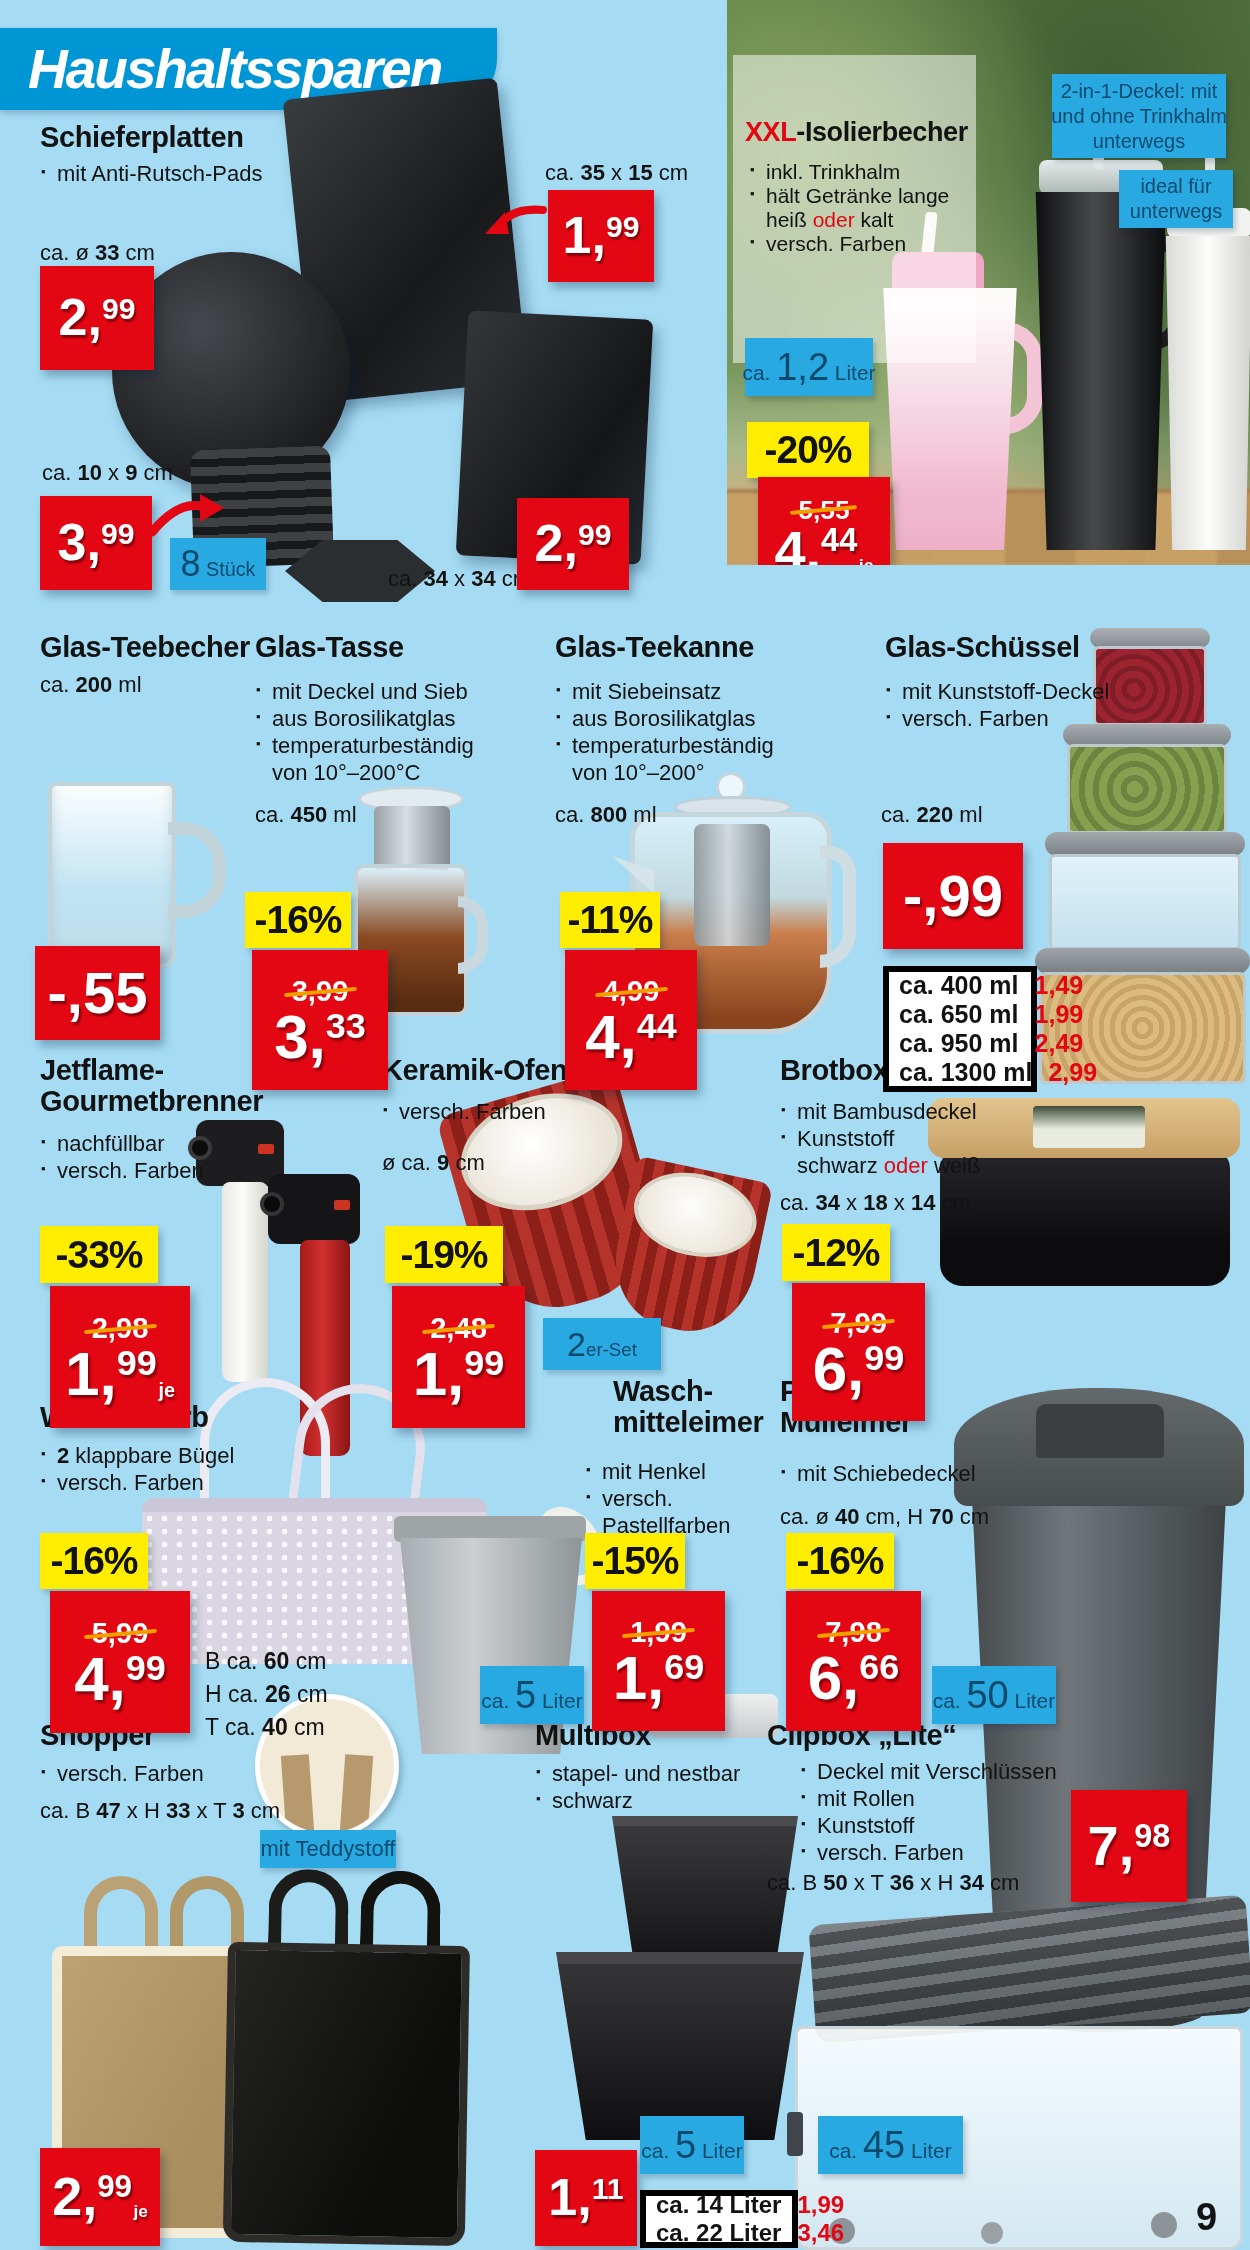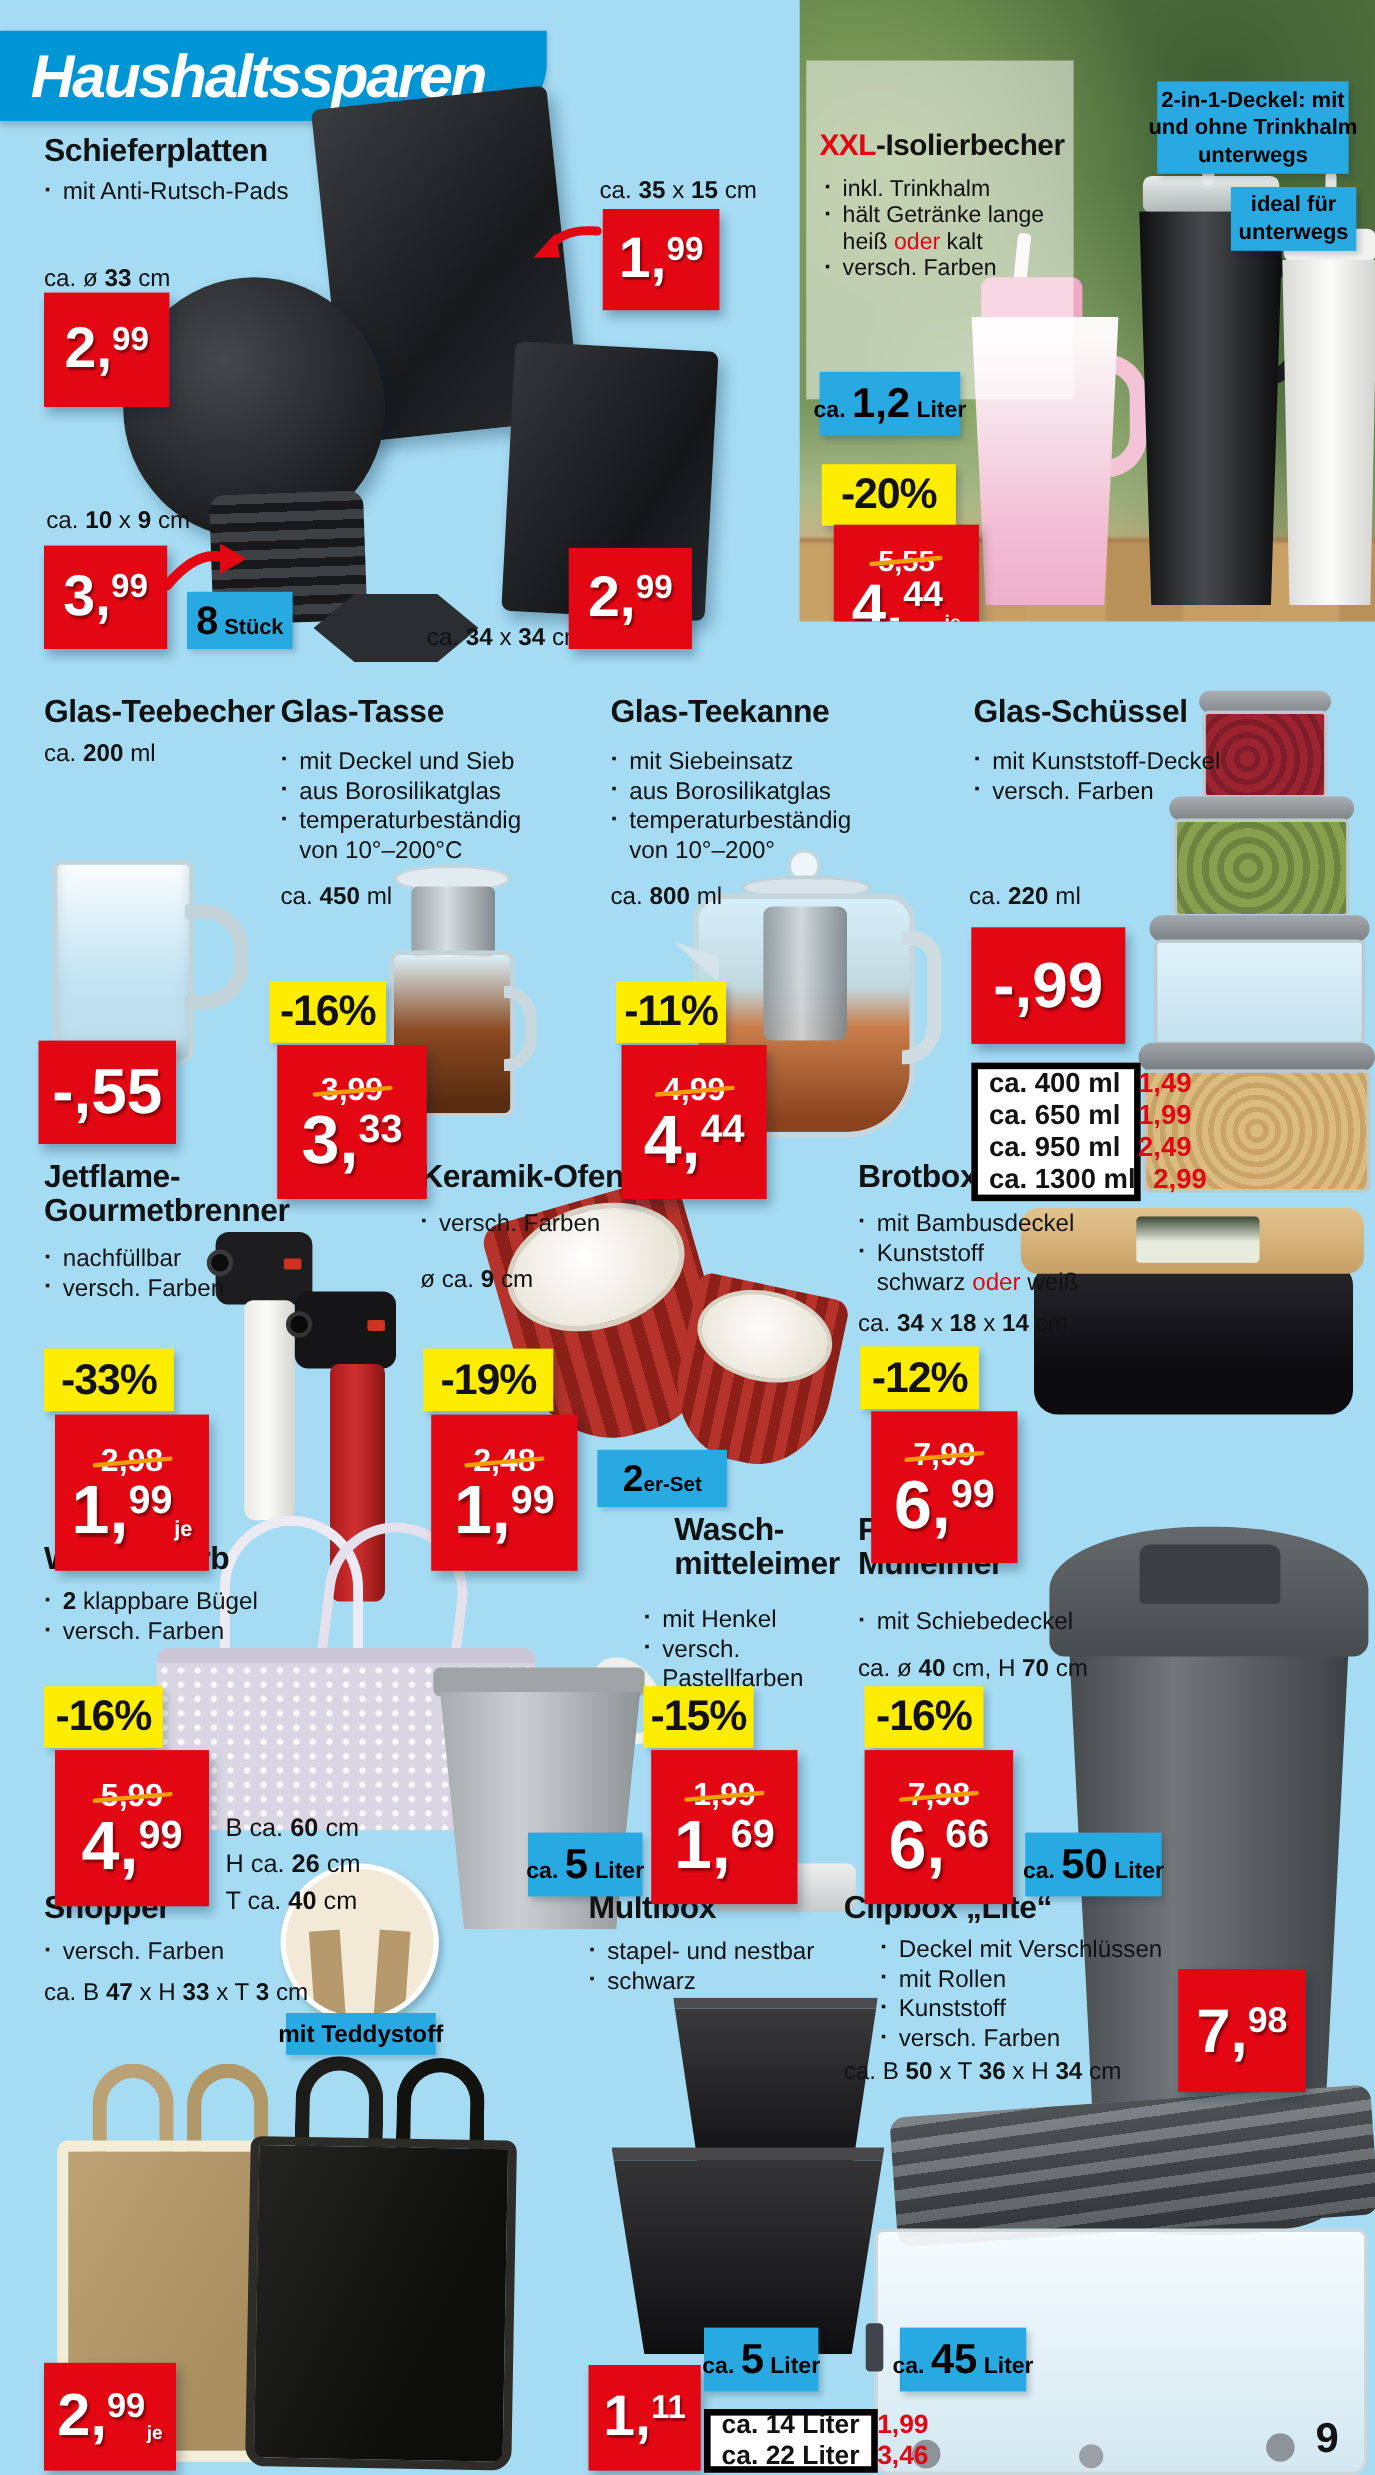--- a/index.html
+++ b/index.html
@@ -22,21 +22,21 @@
   .badge{position:absolute;background:#ffed00;color:#121212;font-weight:bold;font-size:39px;letter-spacing:-1px;display:flex;align-items:center;justify-content:center;box-shadow:4px 5px 6px rgba(0,30,60,.22);z-index:7}
   
   .pricebox{position:absolute;background:#e30613;color:#fff;display:flex;flex-direction:column;align-items:center;justify-content:center;font-size:62px;box-shadow:4px 6px 9px rgba(0,30,60,.3);z-index:8}
   .oldprice{position:relative;font-size:.47em;font-weight:bold;line-height:1.1}
   .oldprice::after{content:"";position:absolute;left:-8px;right:-8px;top:44%;height:.14em;background:#f59e00;transform:rotate(-5deg);border-radius:2px}
   .newprice{display:flex;align-items:flex-start;font-weight:bold;line-height:.92;text-shadow:.035em .05em .03em rgba(0,0,0,.4)}
   .pint{font-size:1em}
   .pcents{font-size:.58em;padding-top:.04em}
   .pje{font-size:.32em;align-self:flex-end;padding:0 0 .1em .08em;font-weight:bold}
   
-  .cyanbox{position:absolute;background:#29a9e1;color:#000000;font-weight:bold;display:flex;flex-direction:column;align-items:center;justify-content:center;text-align:center;box-shadow:3px 4px 5px rgba(0,30,60,.2);z-index:9;white-space:nowrap}
+  .cyanbox{position:absolute;background:#29a9e1;color:#0c4a6e;font-weight:normal;display:flex;flex-direction:column;align-items:center;justify-content:center;text-align:center;box-shadow:3px 4px 5px rgba(0,30,60,.2);z-index:9;white-space:nowrap}
   .cyanbox .rich{line-height:1}
   
   .listbox{position:absolute;background:#fff;border:6px solid #000000;display:flex;flex-direction:column;justify-content:center;padding:6px 10px;font-weight:bold;font-size:25px;line-height:1.17;z-index:9}
   .listrow{display:flex;justify-content:space-between;gap:16px;white-space:nowrap}
   .listrow .lprice{color:#e30613}
   
   .ph{position:absolute;z-index:1}
   .ph *{position:absolute}
   
   .photo{overflow:hidden;z-index:0}
@@ -512,19 +512,19 @@
     <li data-name="bullet-item">Kunststoff</li>
     <li data-name="bullet-item">versch. Farben</li>
   </ul>
   <div class="sizetext" data-name="clipbox-size" style="left:767px;top:1870px"><span class="rich"><span>ca. B </span><span style="font-weight: bold;">50</span><span> x T </span><span style="font-weight: bold;">36</span><span> x H </span><span style="font-weight: bold;">34</span><span> cm</span></span></div>
   <div class="pricebox" data-name="clipbox-price" style="left:1071px;top:1790px;width:116px;height:112px;font-size:56px">
     <div class="newprice" data-name="new-price">
         <span class="pint" data-name="price-euros">7,</span>
         <span class="pcents" data-name="price-cents">98</span>
       </div>
   </div>
-  <div class="cyanbox" data-name="clipbox-volume-badge" style="left:818px;top:2116px;width:115px;height:58px;font-size:38px">
+  <div class="cyanbox" data-name="clipbox-volume-badge" style="left:818px;top:2116px;width:145px;height:58px;font-size:38px">
       <span class="rich" data-name="volume-text"><span style="font-size: 0.55em;">ca. </span><span>45</span><span style="font-size: 0.55em;"> Liter</span></span>
     </div>
 
   <div class="pagenum" data-name="page-number" style="left:1196px;top:2196px"><span data-name="page-number-value">9</span></div>
 
 </div>
 
 </body></html>

